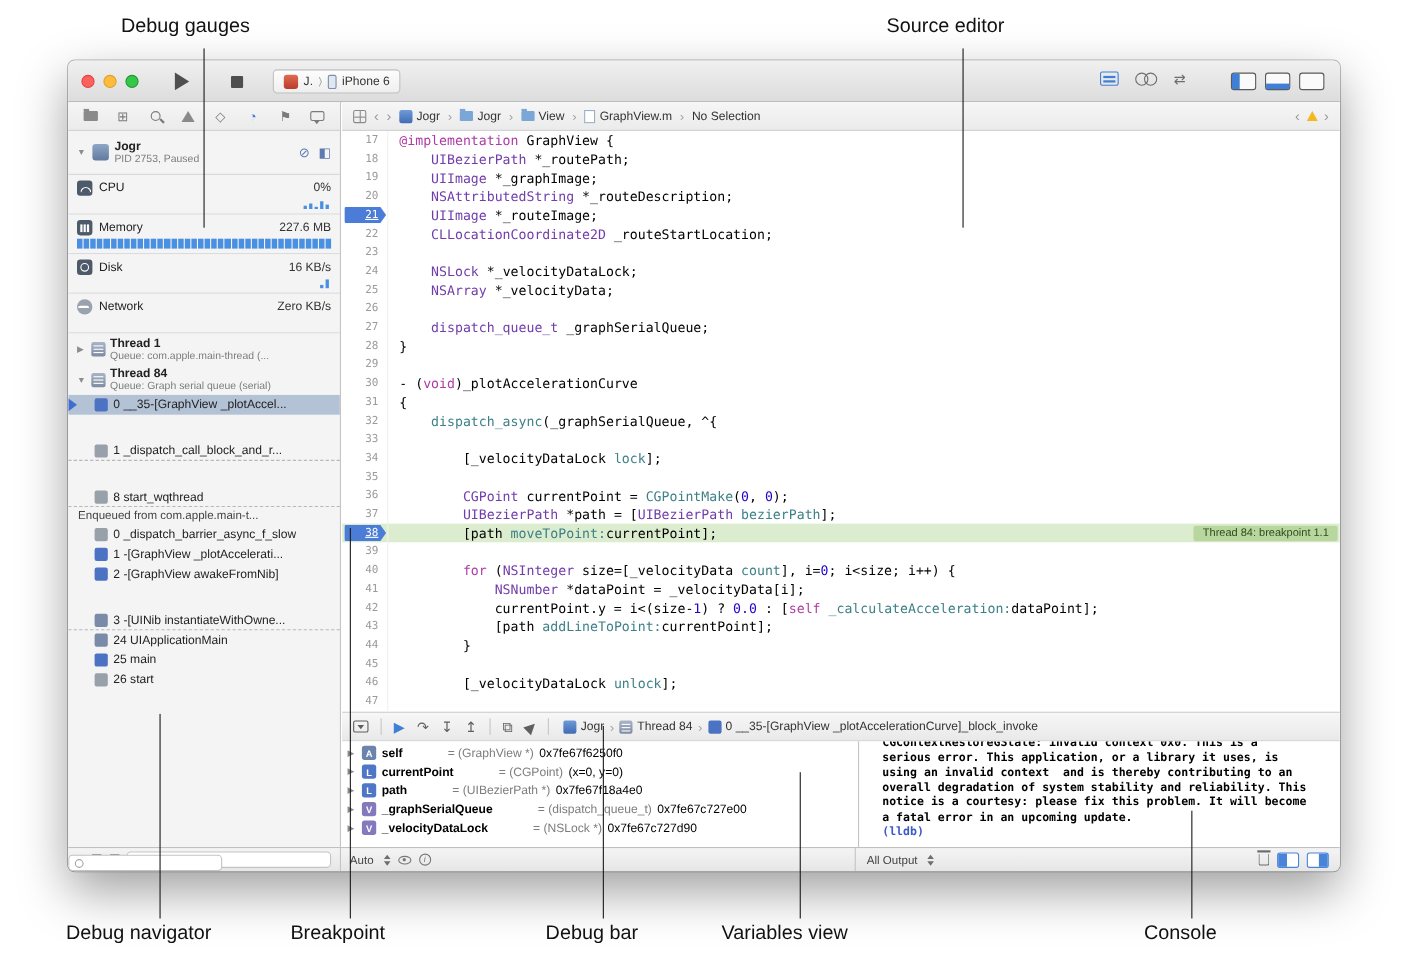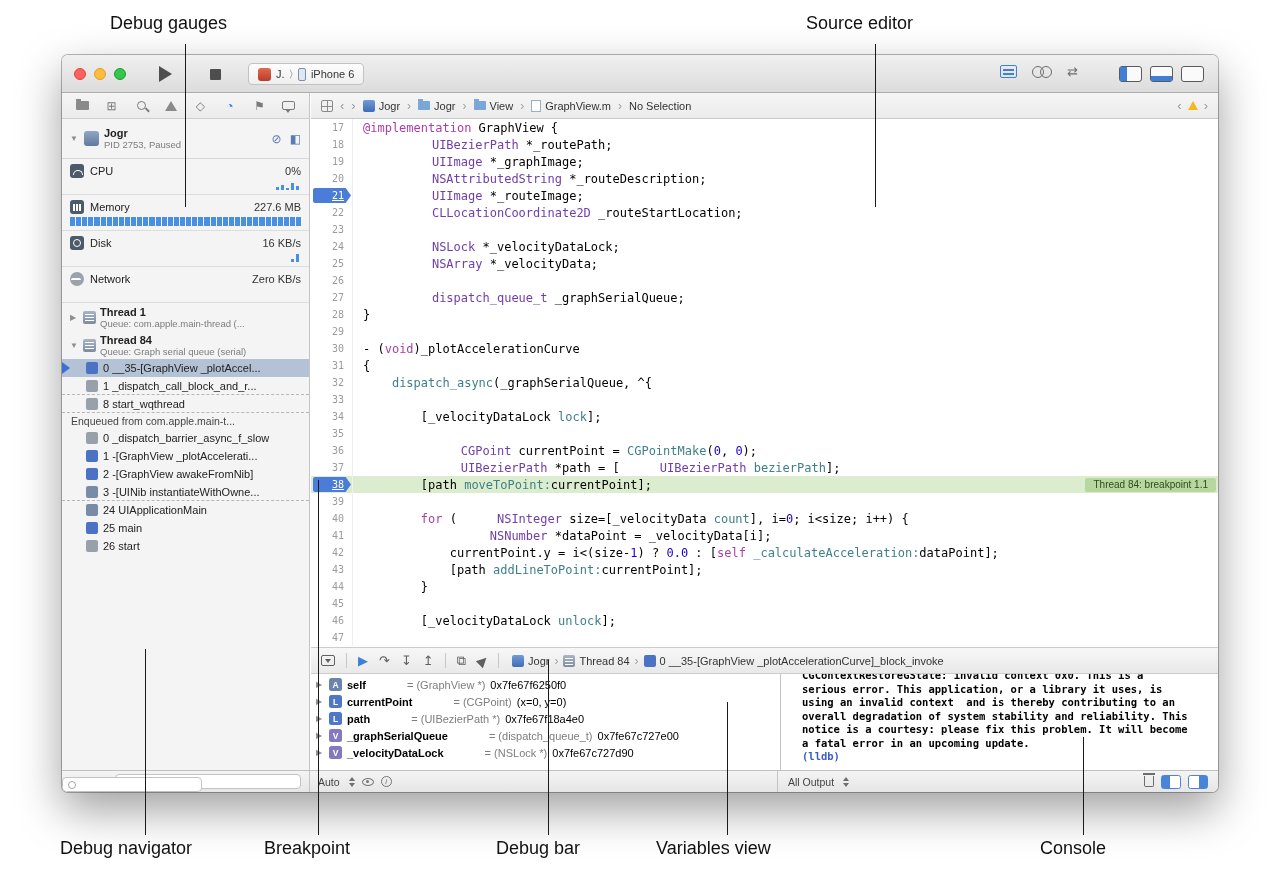--- a/index.html
+++ b/index.html
@@ -101,21 +101,21 @@
               position:relative; flex:none; }
   .i-thread::after{ content:""; position:absolute; left:2px; top:3px; width:9px; height:1.5px; background:#fff;
               box-shadow:0 3px 0 #fff, 0 6px 0 #fff; }
   .th-title { font-size:11px; font-weight:bold; color:#222; line-height:12px; }
   .th-sub { font-size:9.5px; color:#7c7c7c; line-height:11px; }
   .frame-row { height:18px; display:flex; align-items:center; gap:5px; padding-left:24px;
                font-size:11px; color:#222; white-space:nowrap; overflow:hidden; position:relative; }
   .frame-row.sel { background:#b4c2d6; }
   .frame-row.sel::before { content:""; position:absolute; left:0; top:3px; width:0; height:0;
                border-left:8px solid #3e6fd0; border-top:6px solid transparent; border-bottom:6px solid transparent; }
-  .frame-row.sep { border-bottom:1px dashed #b8b8b8; }
+  .frame-row.sep { border-bottom:1px dashed #b8b8b8;margin-top:24px; }
   .ficon { width:12px; height:12px; border-radius:2px; flex:none; }
   .f-user { background:#4c72c4; } .f-system { background:#98a0aa; } .f-framework { background:#7a8ba8; }
   .flabel { overflow:hidden; text-overflow:ellipsis; }
   .note-row { height:16px; font-size:10.5px; color:#444; padding-left:9px; display:flex; align-items:center; }
 
   
   .main { position:absolute; top:38px; left:249px; right:0; bottom:22px; background:#fff; }
   .jumpbar { position:absolute; top:0; left:0; right:0; height:26px; background:linear-gradient(#f6f6f6,#ebebeb);
              border-bottom:1px solid #c8c8c8; display:flex; align-items:center; gap:7px; padding:0 10px;
              font-size:11px; color:#333; }
@@ -140,21 +140,21 @@
   .code-line { height:17px; display:flex; align-items:center; position:relative; }
   .code-line.cur { background:#dcedcf; }
   .gutter { width:42px; flex:none; align-self:stretch; position:relative; display:flex; align-items:center;
             justify-content:flex-end; padding-right:8px; border-right:1px solid #f0f0f0; }
   .lnum { font-size:10px; color:#9b9b9b; position:relative; z-index:2; }
   .bp-tag { position:absolute; left:2px; right:1px; top:1px; bottom:1px; background:#4b7dd8; border-radius:2px;
             -webkit-clip-path:polygon(0 0,86% 0,100% 50%,86% 100%,0 100%);
             clip-path:polygon(0 0,86% 0,100% 50%,86% 100%,0 100%); }
   .gutter.has-bp .lnum { color:#fff;text-decoration:underline; }
   .code-text { white-space:pre; padding-left:10px; }
-  .tok-k{ color:#ad3da4; } .tok-t{ color:#703daa;margin-left:40px; } .tok-n{ color:#1c00cf; }
+  .tok-k{ color:#ad3da4; } .tok-t{ color:#703daa; } .tok-n{ color:#1c00cf; }
   .tok-f{ color:#3e8087; } .tok-p{ color:#000; }
   .bp-note { margin-left:auto; margin-right:2px; background:#b7d79e; color:#2f4a1b;
              font-family:"Liberation Sans",sans-serif; font-size:10px; padding:1.5px 8px; border-radius:2px;
              white-space:nowrap; }
 
   
   .debugbar { position:absolute; left:0; right:0; bottom:96px; height:27px;
               background:linear-gradient(#f7f7f7,#e9e9e9); border-top:1px solid #cdcdcd;
               border-bottom:1px solid #cdcdcd; display:flex; align-items:center; gap:11px; padding:0 10px;
               font-size:11px; color:#333; }

